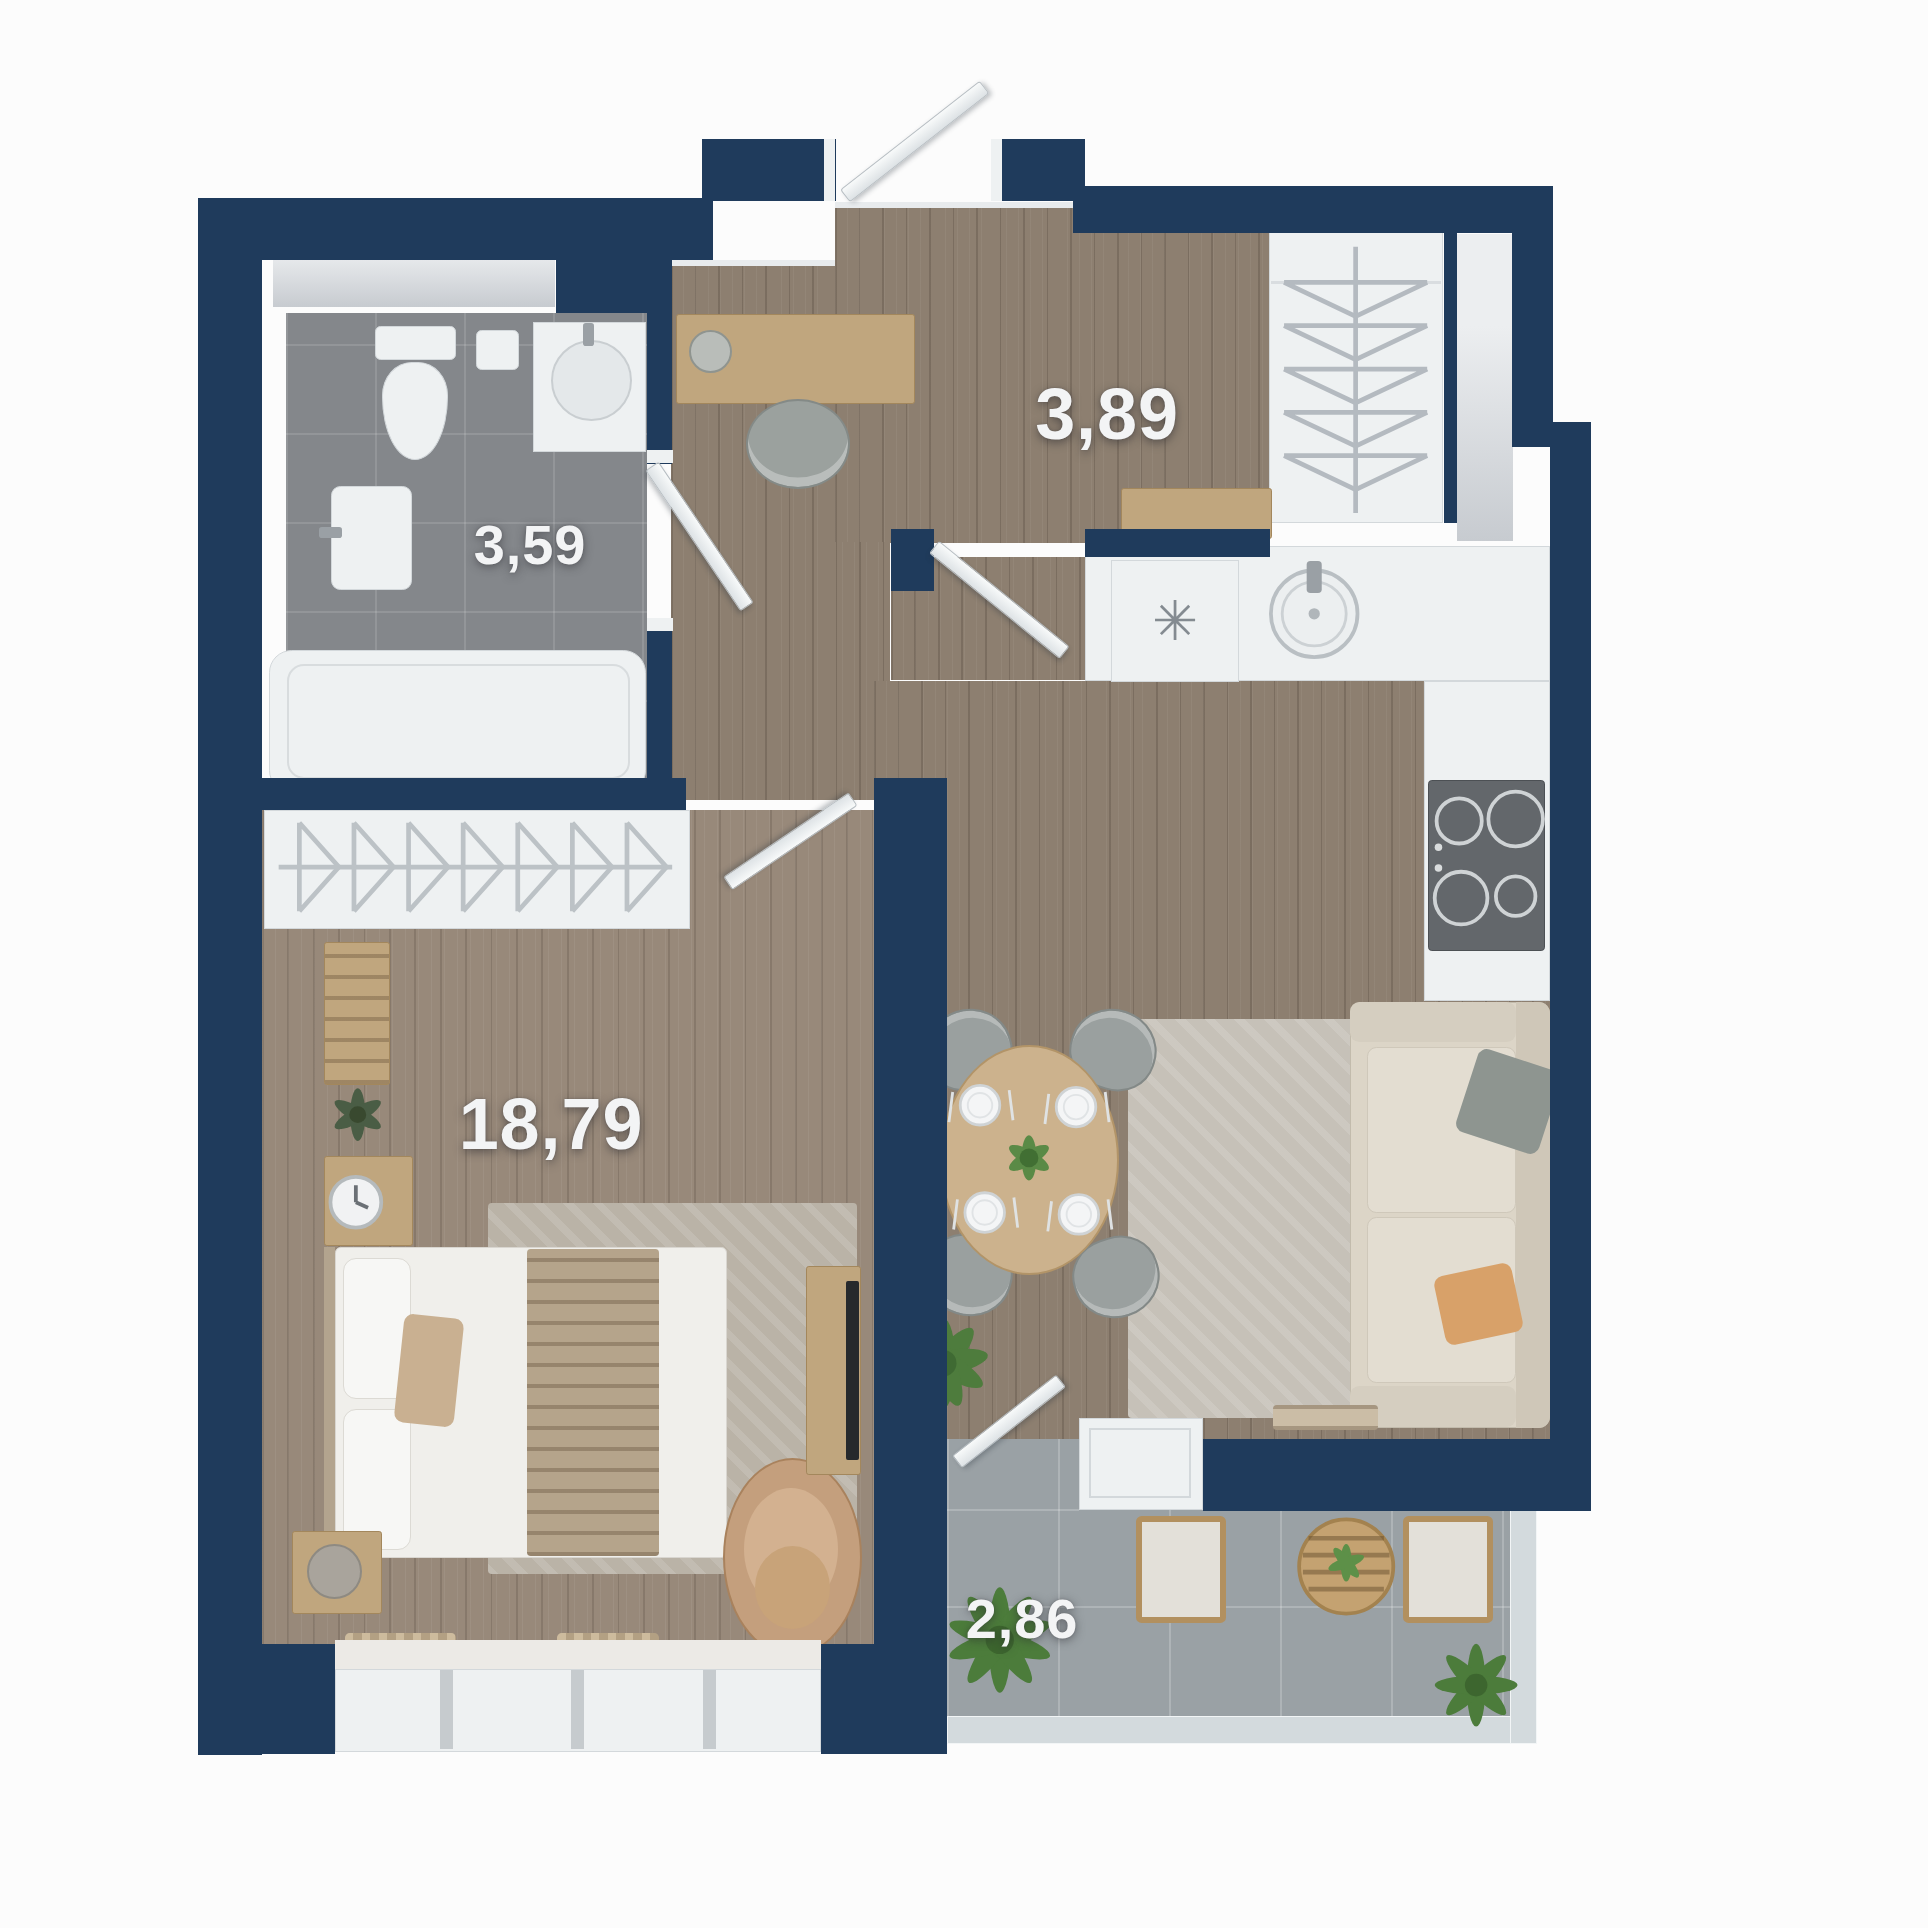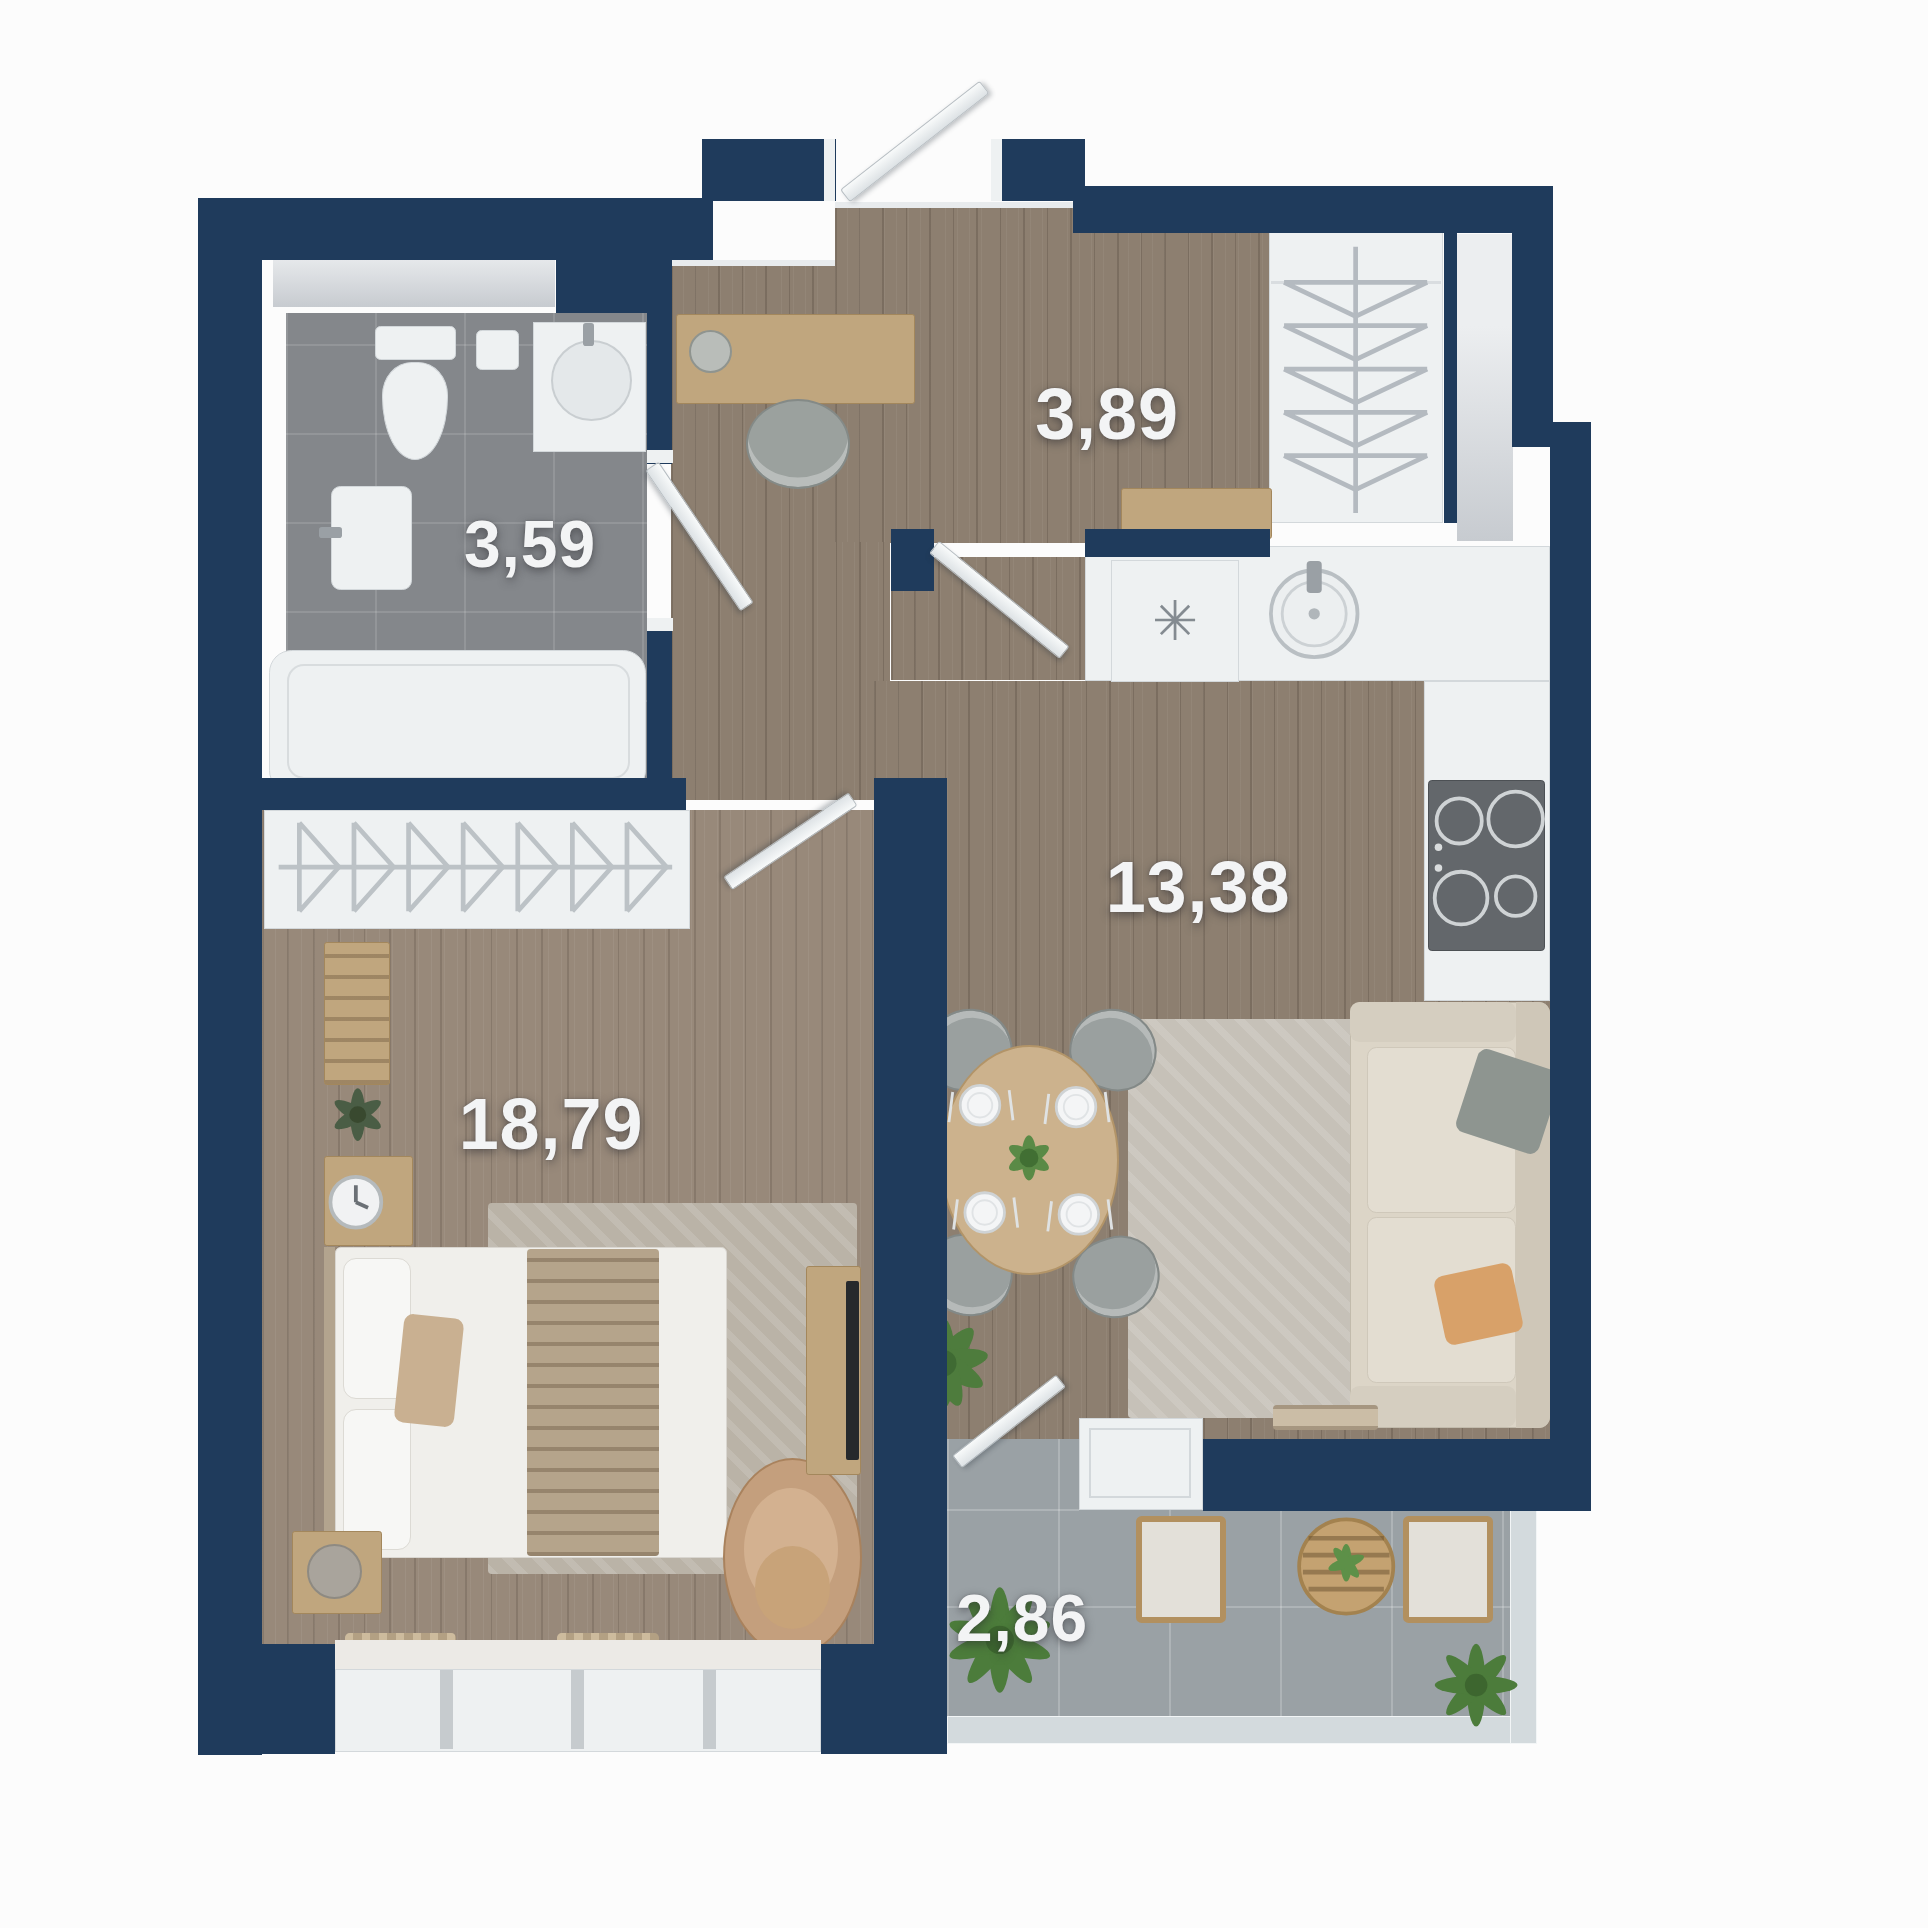--- a/index.html
+++ b/index.html
@@ -22,21 +22,21 @@
   .white{position:absolute;background:#eef1f2;border:1.9px solid #d3d8db;box-sizing:border-box;}
   .woodf{position:absolute;background:#c0a67e;border:1.9px solid #a3875c;box-sizing:border-box;border-radius:2.8px;}
   .niche{position:absolute;background:linear-gradient(180deg,#eceef0 0 30%,#c7cbd0);}
   .glass{position:absolute;background:#d3dadd;border:1.9px solid #f2f5f6;box-sizing:border-box;}
   .leaf{position:absolute;height:14px;background:linear-gradient(180deg,#f8fafa,#dde2e5);
     border:0.9px solid #b6bdc2;transform-origin:0 50%;box-shadow:1.9px 2.8px 5.6px rgba(40,50,60,.3);border-radius:2.8px;}
   .jamb{position:absolute;background:#eef1f2;}
   .plaster{position:absolute;background:#e8ebed;}
   .label{position:absolute;transform:translate(-50%,-50%);color:#f3f4f5;font-weight:700;
     font-size:72px;letter-spacing:0.9px;text-shadow:0 2.8px 9.4px rgba(40,40,45,.55),0 0 1.9px rgba(70,70,75,.4);}
-  .label.small{font-size:66px;}
+  .label.small{font-size:56px;}
   .rug{position:absolute;background-color:#c6c1b8;background-image:
     repeating-linear-gradient(45deg, rgba(255,255,255,.12) 0 7.5px, transparent 7.5px 21px);border-radius:3.8px;}
   .rugb{position:absolute;background-color:#bab3a7;background-image:
     repeating-linear-gradient(45deg, rgba(255,255,255,.12) 0 7.5px, transparent 7.5px 21px);border-radius:3.8px;}
   .cushion{position:absolute;border-radius:9.4px;}
   .curtain{position:absolute;border-radius:4.7px;background:repeating-linear-gradient(90deg,#cdbb9d 0 8.5px,#b3a083 8.5px 17px);}
   .stripes-h{background-image:repeating-linear-gradient(0deg, rgba(70,50,30,.28) 0 3.8px, transparent 3.8px 21px);}
 </style>
 </head>
 <body>
@@ -287,18 +287,17 @@
   <div class="jamb" style="left:647px;top:618px;width:26px;height:13px;"></div>
 
   <div class="leaf" style="left:845px;top:188px;width:175px;transform:rotate(-38deg);"></div>
   <div class="leaf" style="left:652px;top:458px;width:168px;transform:rotate(56deg);"></div>
   <div class="leaf" style="left:934px;top:539px;width:166px;transform:rotate(39deg);"></div>
   <div class="leaf" style="left:853px;top:791px;width:149px;transform:rotate(146deg);"></div>
   <div class="leaf" style="left:957px;top:1454px;width:130px;transform:rotate(-38deg);"></div>
 
   <div class="label small" style="left:530px;top:544px;">3,59</div>
   <div class="label" style="left:1107px;top:414px;">3,89</div>
-  <div class="label" style="left:1198px;top:887px;">13,38</div>
   <div class="label" style="left:551px;top:1124px;">18,79</div>
   <div class="label small" style="left:1022px;top:1618px;">2,86</div>
 
 </div>
 
 
 </body></html>

